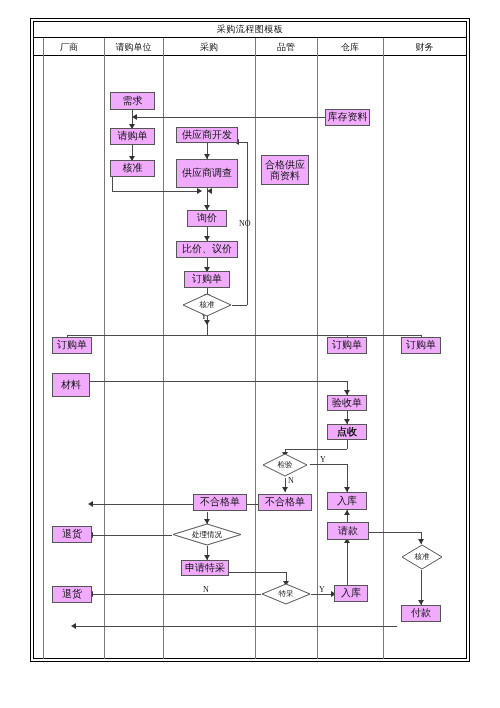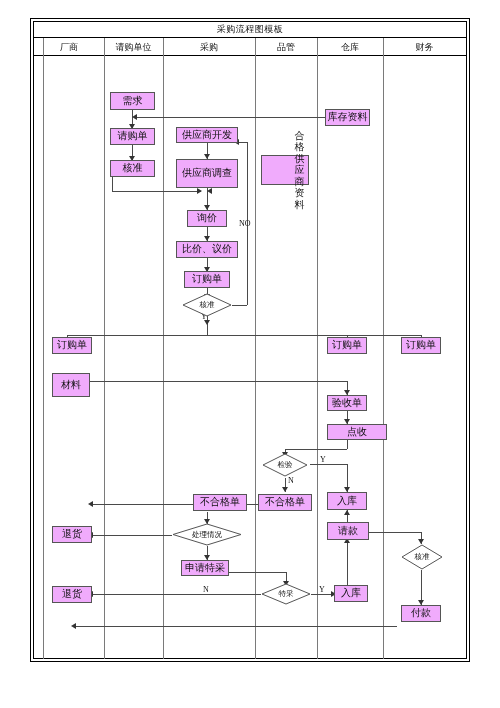--- a/index.html
+++ b/index.html
@@ -181,41 +181,41 @@
 
   <div class="node" style="left:110px;top:92px;width:45px;height:18px;">需求</div>
   <div class="node" style="left:110px;top:128px;width:45px;height:17px;">请购单</div>
   <div class="node" style="left:110px;top:160px;width:45px;height:17px;">核准</div>
 
   <div class="node" style="left:325px;top:109px;width:45px;height:17px;">库存资料</div>
 
   <div class="node" style="left:176px;top:127px;width:62px;height:16px;">供应商开发</div>
   <div class="node" style="left:176px;top:159px;width:62px;height:29px;">供应商调查</div>
 
-  <div class="node two-line" style="left:261px;top:155px;width:48px;height:30px;padding-left:29px;">合格供应商资料</div>
+  <div class="node two-line" style="left:261px;top:155px;width:48px;height:30px;">合格供应商资料</div>
 
   <div class="node" style="left:187px;top:210px;width:40px;height:17px;">询价</div>
   <div class="node" style="left:176px;top:241px;width:62px;height:17px;">比价、议价</div>
   <div class="node" style="left:184px;top:271px;width:46px;height:17px;">订购单</div>
 
   <div class="dia" style="left:182px;top:293px;width:50px;height:24px;">
     <svg width="50" height="24" viewBox="0 0 50 24">
         <polygon points="25,1 49,12 25,23 1,12" fill="#fff" stroke="#555" stroke-width="1"></polygon>
       </svg>
     <span class="dlab">核准</span>
   </div>
 
   <div class="node" style="left:52px;top:337px;width:40px;height:17px;">订购单</div>
   <div class="node" style="left:327px;top:337px;width:40px;height:17px;">订购单</div>
   <div class="node" style="left:401px;top:337px;width:40px;height:17px;">订购单</div>
 
   <div class="node" style="left:52px;top:373px;width:38px;height:24px;">材料</div>
 
   <div class="node" style="left:327px;top:395px;width:40px;height:16px;">验收单</div>
-  <div class="node" style="left:327px;top:424px;width:60px;height:16px;">点收</div>
+  <div class="node" style="left:327px;top:424px;width:40px;height:16px;font-weight:bold;">点收</div>
 
   <div class="dia" style="left:262px;top:453px;width:46px;height:24px;">
     <svg width="46" height="24" viewBox="0 0 46 24">
         <polygon points="23,1 45,12 23,23 1,12" fill="#fff" stroke="#555" stroke-width="1"></polygon>
       </svg>
     <span class="dlab">检验</span>
   </div>
 
   <div class="node" style="left:258px;top:494px;width:54px;height:17px;">不合格单</div>
   <div class="node" style="left:193px;top:494px;width:54px;height:17px;">不合格单</div>

